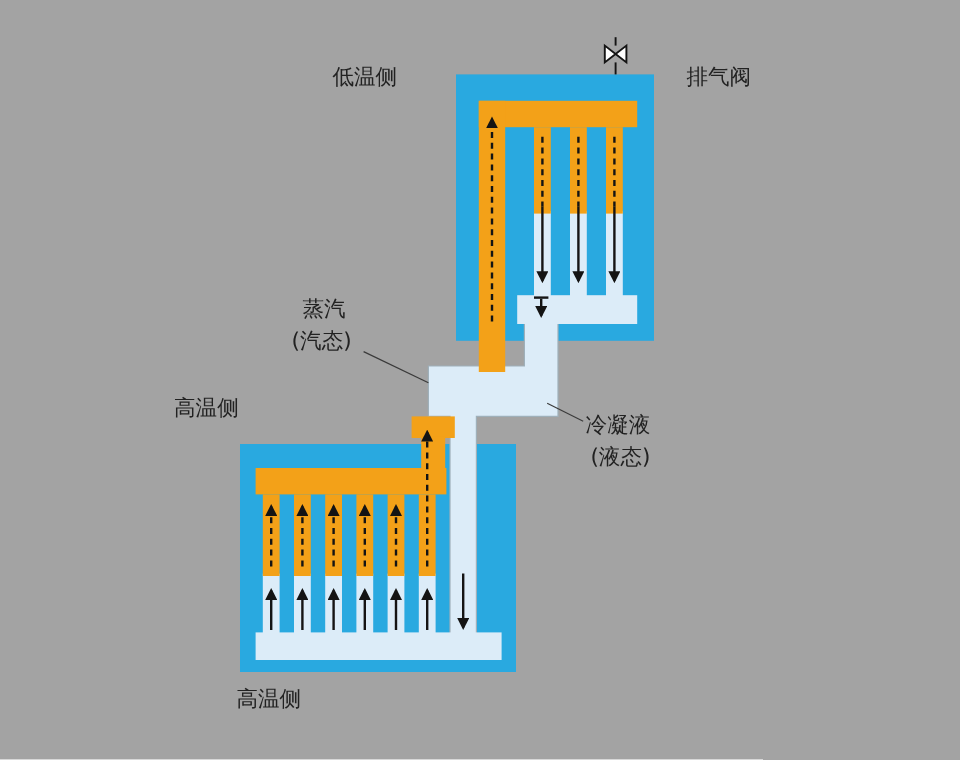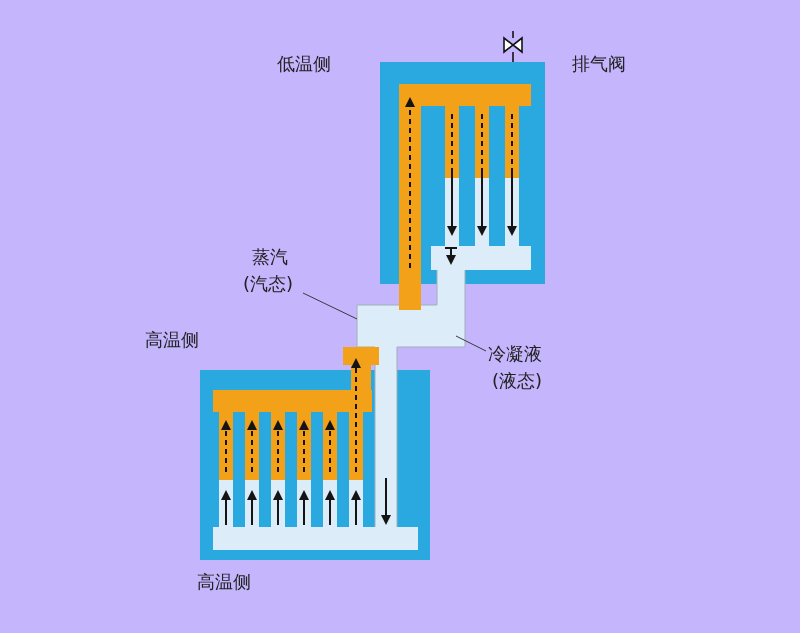--- a/index.html
+++ b/index.html
@@ -1,16 +1,16 @@
 <!DOCTYPE html>
 <html><head>
 <meta charset="utf-8">
 <style>
   html,body{margin:0;padding:0;background:#ffffff;}
-  .stage{position:relative;width:800px;height:633px;background:#c4b5fd;overflow:hidden;}
+  .stage{position:relative;width:800px;height:633px;background:#a3a3a3;overflow:hidden;}
   svg{display:block;}
   .blk{fill:#29a9e0;}
   .org{fill:#f3a118;}
   .pal{fill:#dcecf8;}
   .pal-s{fill:#dcecf8;stroke:#9fb0ba;stroke-width:1;}
   .solid{stroke:#141414;stroke-width:2;fill:none;}
   .dash{stroke:#141414;stroke-width:2;stroke-dasharray:5 4;fill:none;}
   .lead{stroke:#3a3a3a;stroke-width:1;fill:none;}
   .valve{fill:#ffffff;stroke:#141414;stroke-width:1.6;}
   .stem{stroke:#141414;stroke-width:1.6;fill:none;}

